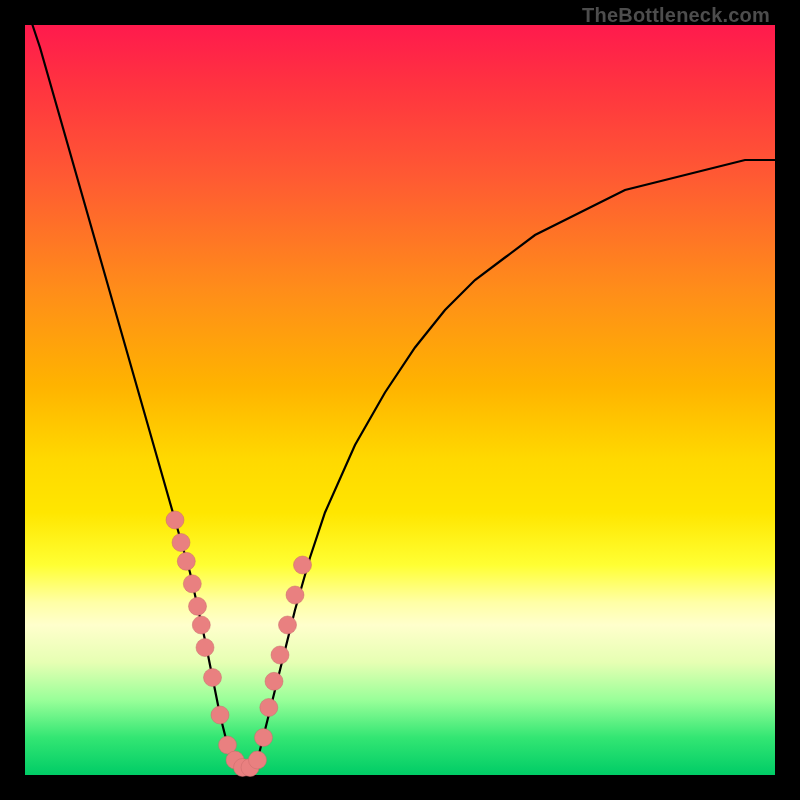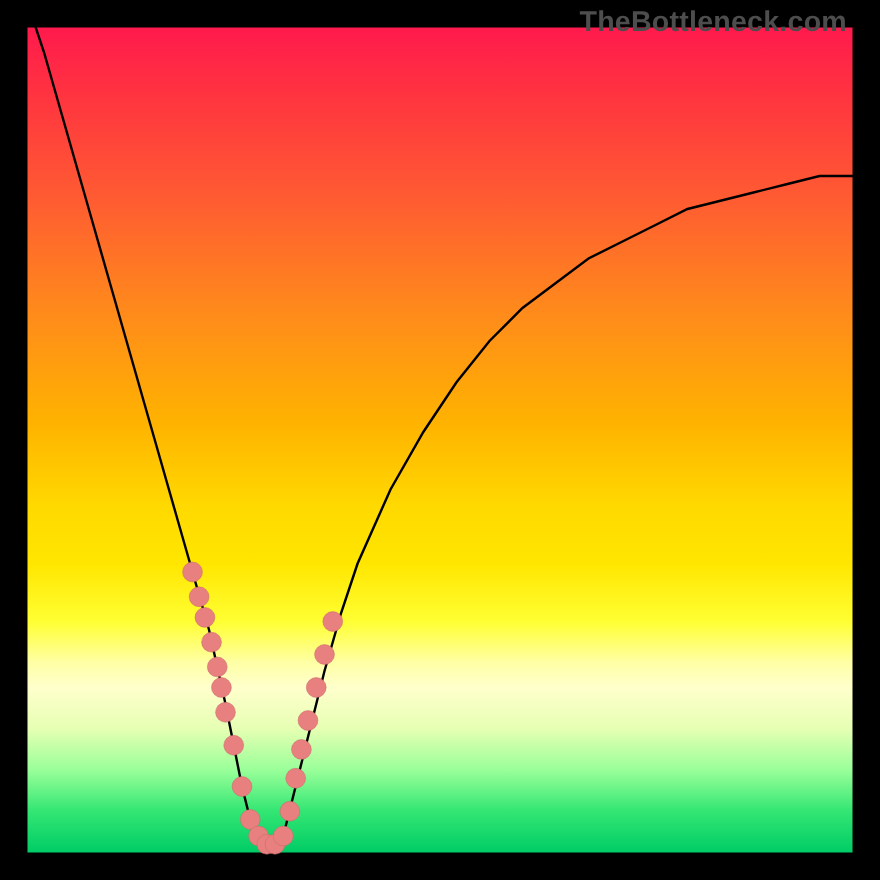--- a/index.html
+++ b/index.html
@@ -40,21 +40,21 @@
       #99ff99 90%,
       #33e673 95%,
       #00cc66 100%
     );
   }
   .watermark {
     position: absolute;
     top: 4px;
     right: 30px;
     color: #4d4d4d;
-    font-size: 26px;
+    font-size: 20px;
     font-weight: 600;
     letter-spacing: 0.2px;
     z-index: 10;
   }
   svg.curve {
     position: absolute;
     left: 0;
     top: 0;
     width: 750px;
     height: 750px;

